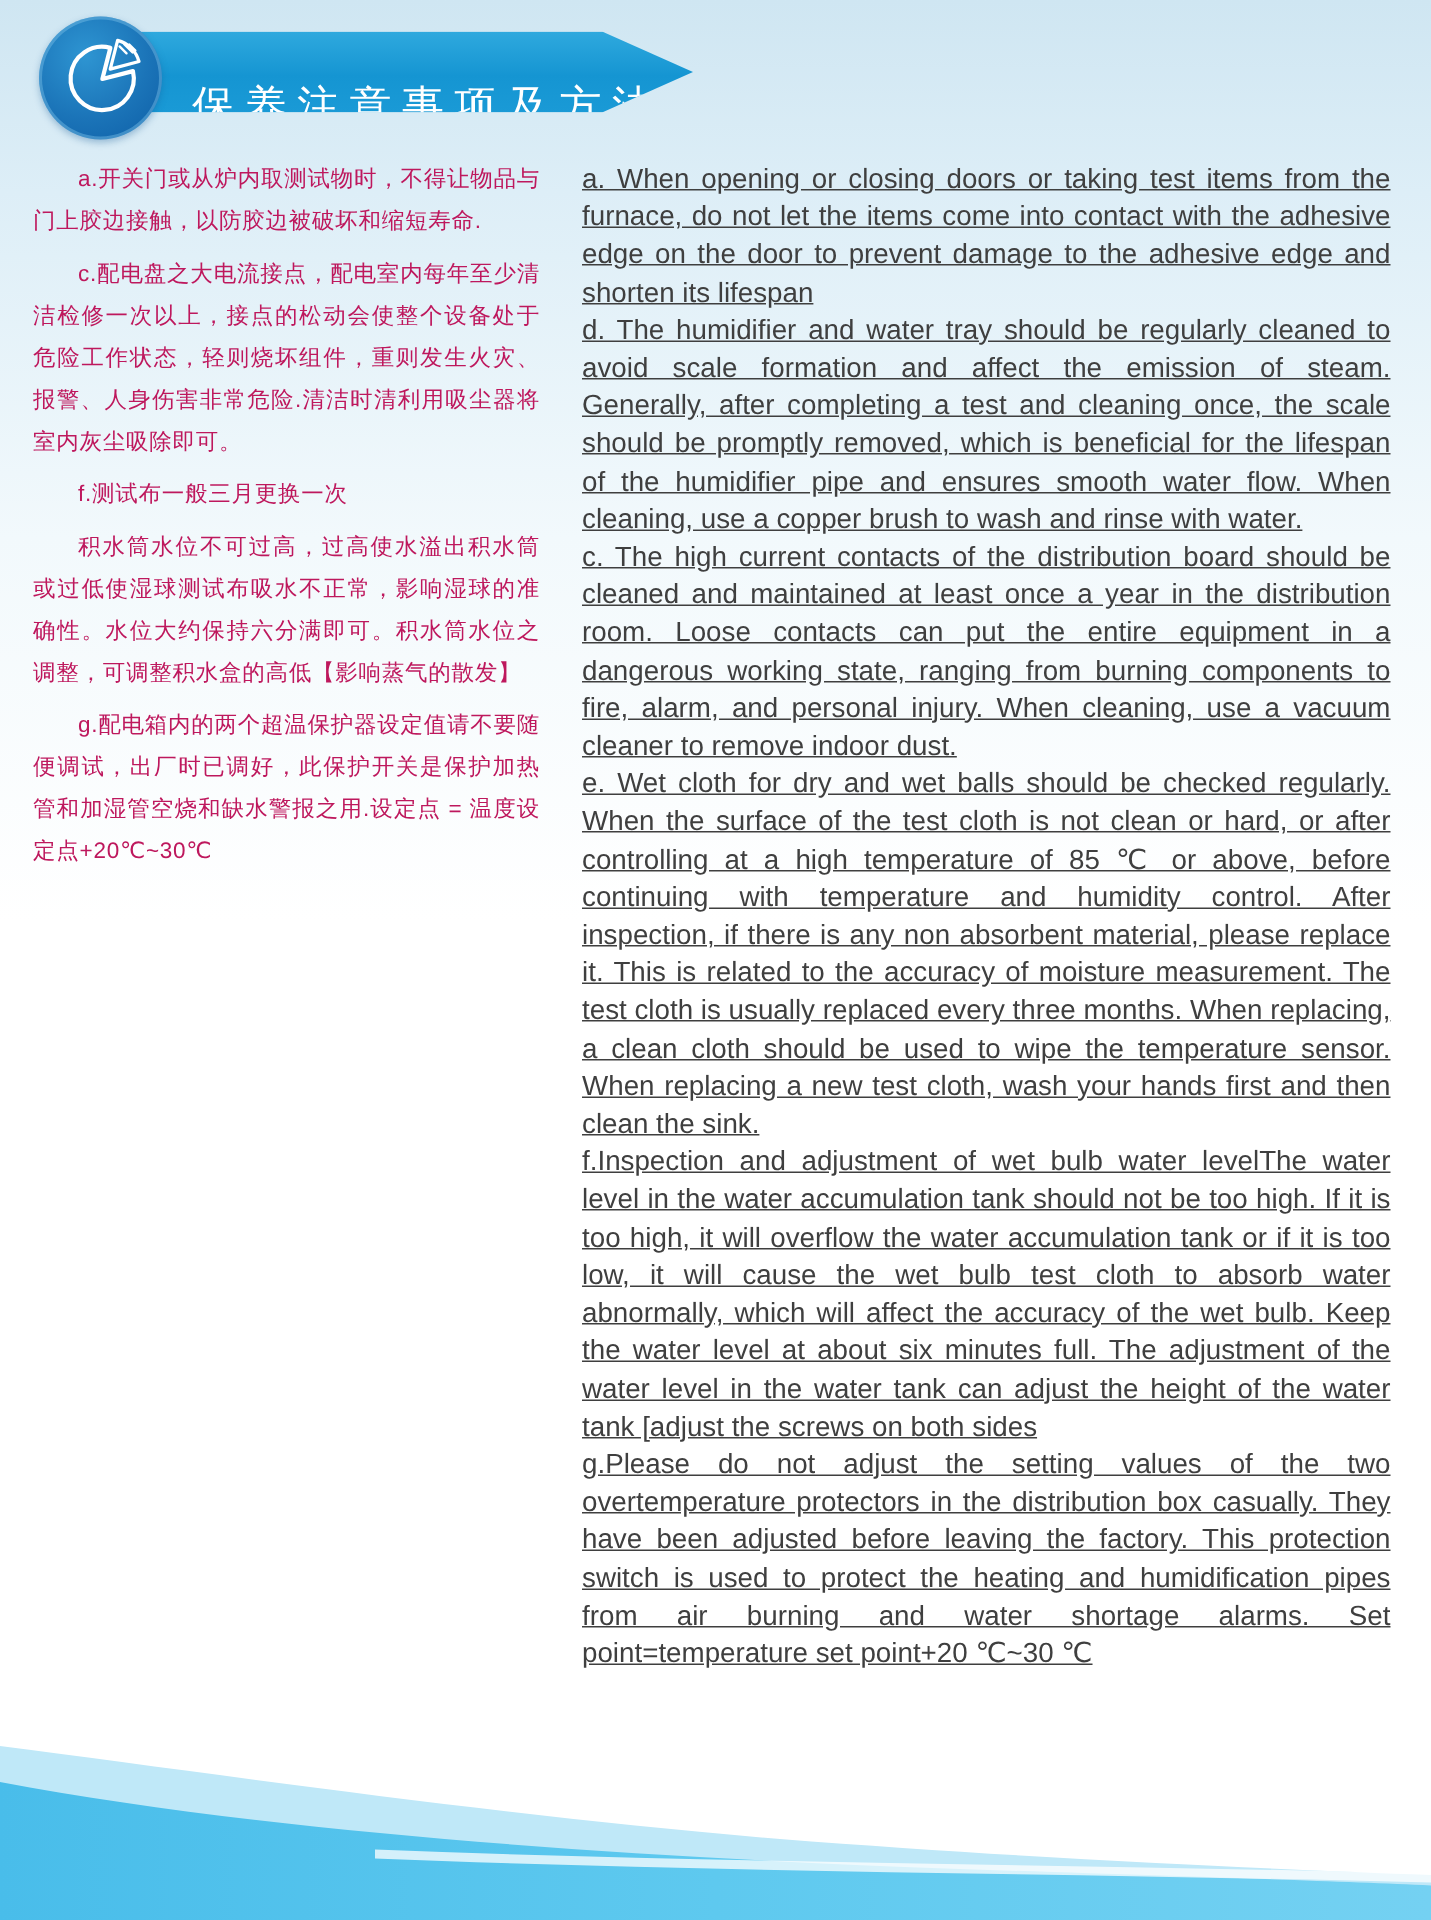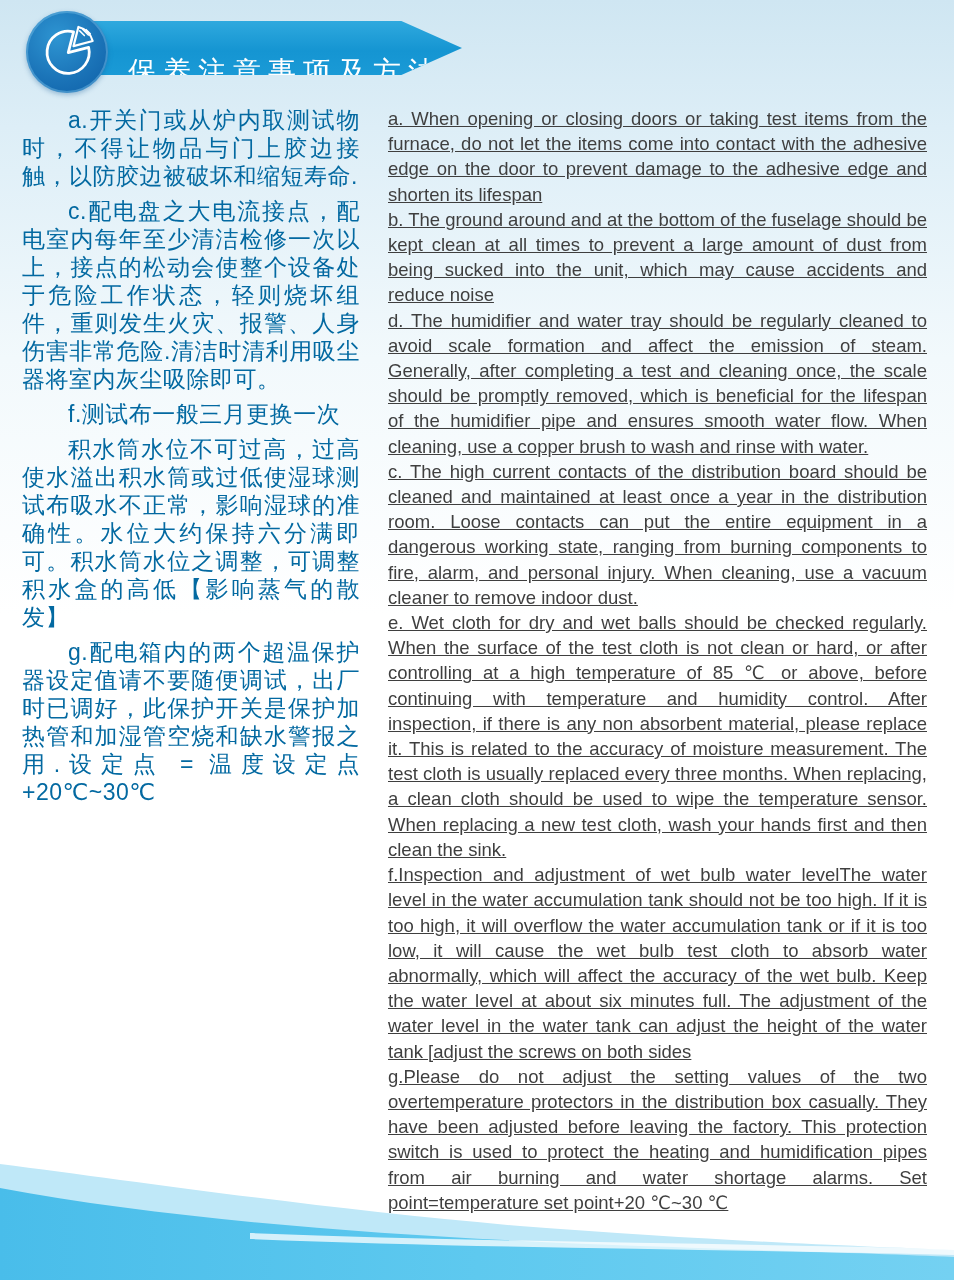--- a/index.html
+++ b/index.html
@@ -61,23 +61,23 @@
     position: absolute;
     top: 106px; left: 22px;
     width: 905px;
     display: flex;
     gap: 28px;
   }
   .col-left { width: 338px; flex: 0 0 338px; }
   .col-right { flex: 1; }
 
   .col-left p {
-    font-size: 23px;
+    font-size: 15px;
     line-height: 28px;
-    color: #0369a1;
+    color: #be185d;
     text-align: justify;
     text-indent: 2em;
     margin-bottom: 7px;
     letter-spacing: 0.5px;
   }
   .col-right p {
     font-size: 18.5px;
     line-height: 25.2px;
     color: #3f3f3f;
     text-align: justify;
@@ -118,21 +118,20 @@
 <div class="content">
   <div class="col-left">
     <p>a.开关门或从炉内取测试物时，不得让物品与门上胶边接触，以防胶边被破坏和缩短寿命.</p>
     <p>c.配电盘之大电流接点，配电室内每年至少清洁检修一次以上，接点的松动会使整个设备处于危险工作状态，轻则烧坏组件，重则发生火灾、报警、人身伤害非常危险.清洁时清利用吸尘器将室内灰尘吸除即可。</p>
     <p>f.测试布一般三月更换一次</p>
     <p>积水筒水位不可过高，过高使水溢出积水筒或过低使湿球测试布吸水不正常，影响湿球的准确性。水位大约保持六分满即可。积水筒水位之调整，可调整积水盒的高低【影响蒸气的散发】</p>
     <p>g.配电箱内的两个超温保护器设定值请不要随便调试，出厂时已调好，此保护开关是保护加热管和加湿管空烧和缺水警报之用.设定点 = 温度设定点+20℃~30℃</p>
   </div>
   <div class="col-right">
     <p>a. When opening or closing doors or taking test items from the furnace, do not let the items come into contact with the adhesive edge on the door to prevent damage to the adhesive edge and shorten its lifespan</p>
-    <p>b. The ground around and at the bottom of the fuselage should be kept clean at all times to prevent a large amount of dust from being sucked into the unit, which may cause accidents and reduce noise</p>
     <p>d. The humidifier and water tray should be regularly cleaned to avoid scale formation and affect the emission of steam. Generally, after completing a test and cleaning once, the scale should be promptly removed, which is beneficial for the lifespan of the humidifier pipe and ensures smooth water flow. When cleaning, use a copper brush to wash and rinse with water.</p>
     <p>c. The high current contacts of the distribution board should be cleaned and maintained at least once a year in the distribution room. Loose contacts can put the entire equipment in a dangerous working state, ranging from burning components to fire, alarm, and personal injury. When cleaning, use a vacuum cleaner to remove indoor dust.</p>
     <p>e. Wet cloth for dry and wet balls should be checked regularly. When the surface of the test cloth is not clean or hard, or after controlling at a high temperature of 85 ℃ or above, before continuing with temperature and humidity control. After inspection, if there is any non absorbent material, please replace it. This is related to the accuracy of moisture measurement. The test cloth is usually replaced every three months. When replacing, a clean cloth should be used to wipe the temperature sensor. When replacing a new test cloth, wash your hands first and then clean the sink.</p>
     <p>f.Inspection and adjustment of wet bulb water levelThe water level in the water accumulation tank should not be too high. If it is too high, it will overflow the water accumulation tank or if it is too low, it will cause the wet bulb test cloth to absorb water abnormally, which will affect the accuracy of the wet bulb. Keep the water level at about six minutes full. The adjustment of the water level in the water tank can adjust the height of the water tank [adjust the screws on both sides</p>
     <p>g.Please do not adjust the setting values of the two overtemperature protectors in the distribution box casually. They have been adjusted before leaving the factory. This protection switch is used to protect the heating and humidification pipes from air burning and water shortage alarms. Set point=temperature set point+20 ℃~30 ℃</p>
   </div>
 </div>
 
 <div class="wave">
   <svg viewBox="0 0 954 150" preserveAspectRatio="none">

